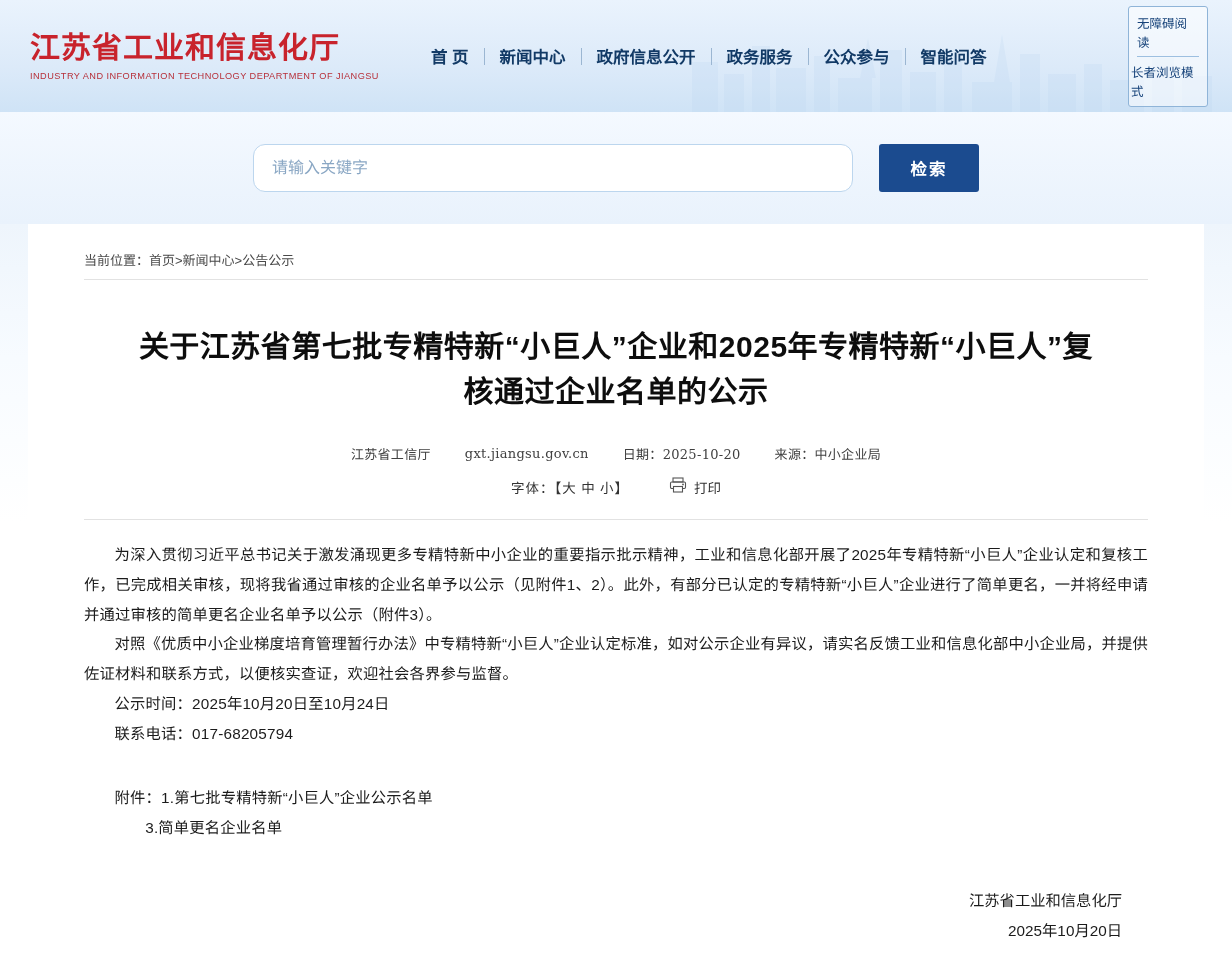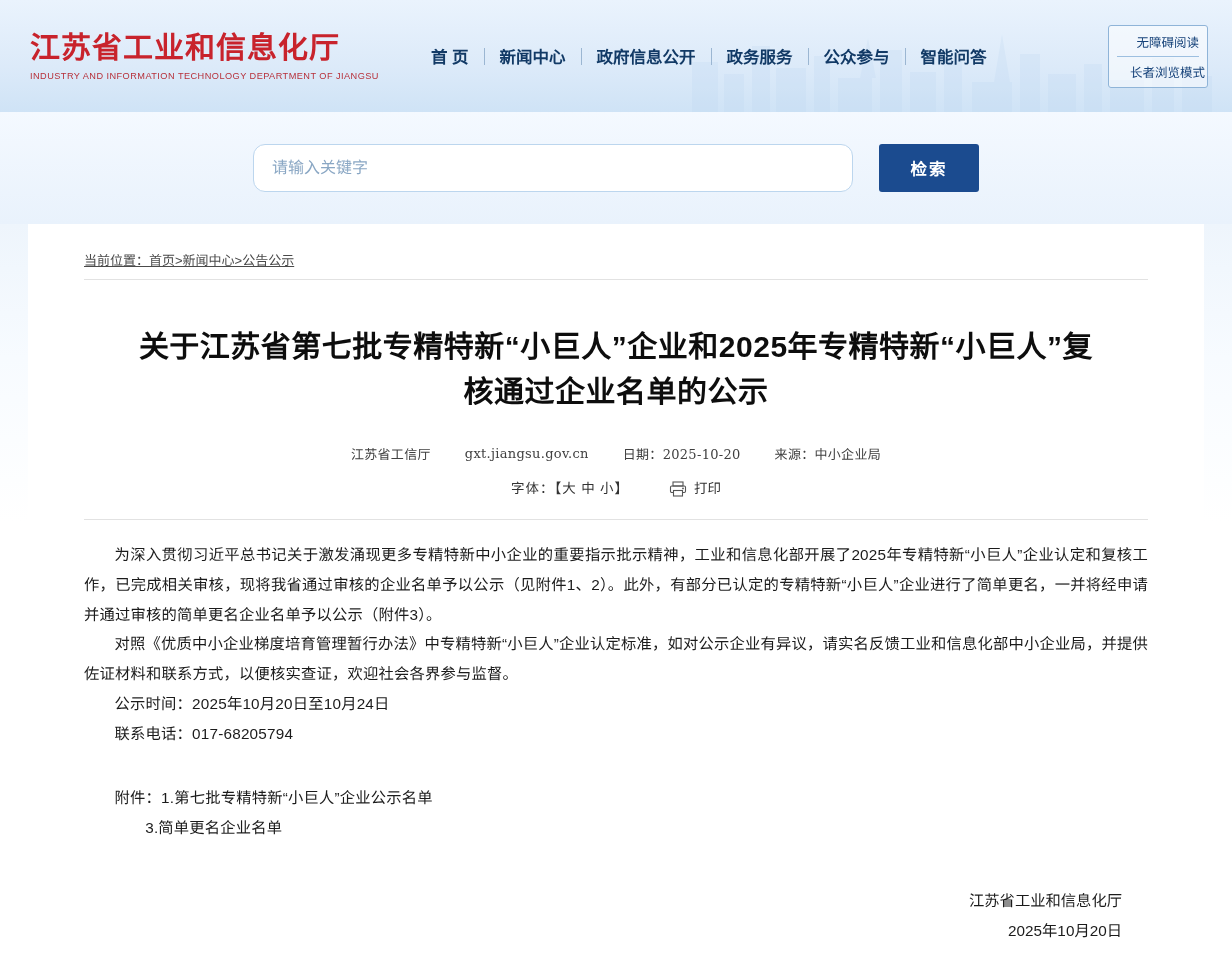--- a/index.html
+++ b/index.html
@@ -68,25 +68,25 @@
     white-space: nowrap;
     cursor: pointer;
   }
   .nav-sep {
     width: 1px;
     height: 17px;
     background: #9bb6d2;
   }
   .access-box {
     flex: 0 0 auto;
-    width: 100px;
+    width: 80px;
     border: 1px solid #8fb4d8;
     border-radius: 3px;
     background: rgba(255,255,255,.55);
-    text-align: right;
+    text-align: left;
     padding: 6px 2px 6px;
     margin-left: 10px;
   }
   .access-line1 {
     font-size: 12.5px;
     color: #17437a;
     padding-bottom: 5px;
     border-bottom: 1px solid #9dbfe0;
     margin: 0 6px 5px;
     cursor: pointer;
@@ -151,21 +151,20 @@
     width: 1176px;
     min-height: 744px;
     background: #ffffff;
     padding: 22px 56px 0;
   }
   .breadcrumb {
     font-size: 13px;
     color: #4a4a4a;
     padding: 4px 0 10px;
     border-bottom: 1px solid #e2e2e2;
-    text-decoration: underline;
   }
   .breadcrumb .crumb-link { color: #4a4a4a; cursor: pointer; }
 
   .article-title {
     margin: 44px 40px 0;
     text-align: center;
     font-size: 30px;
     font-weight: bold;
     line-height: 1.5;
     color: #0d0d0d;
@@ -191,21 +190,21 @@
     justify-content: center;
     align-items: center;
     gap: 40px;
     font-size: 13.5px;
     color: #333;
   }
   .font-sizes { letter-spacing: 1px; font-family: Liberation Serif, serif; }
   .font-sizes .fs { cursor: pointer; }
   .print-wrap {
     display: flex;
-    align-items: flex-end;
+    align-items: flex-start;
     gap: 7px;
     cursor: pointer;
     font-family: Liberation Serif, serif;
   }
   .printer-icon { display: block; }
 
   .divider {
     margin-top: 22px;
     border-top: 1px solid #e2e2e2;
   }

